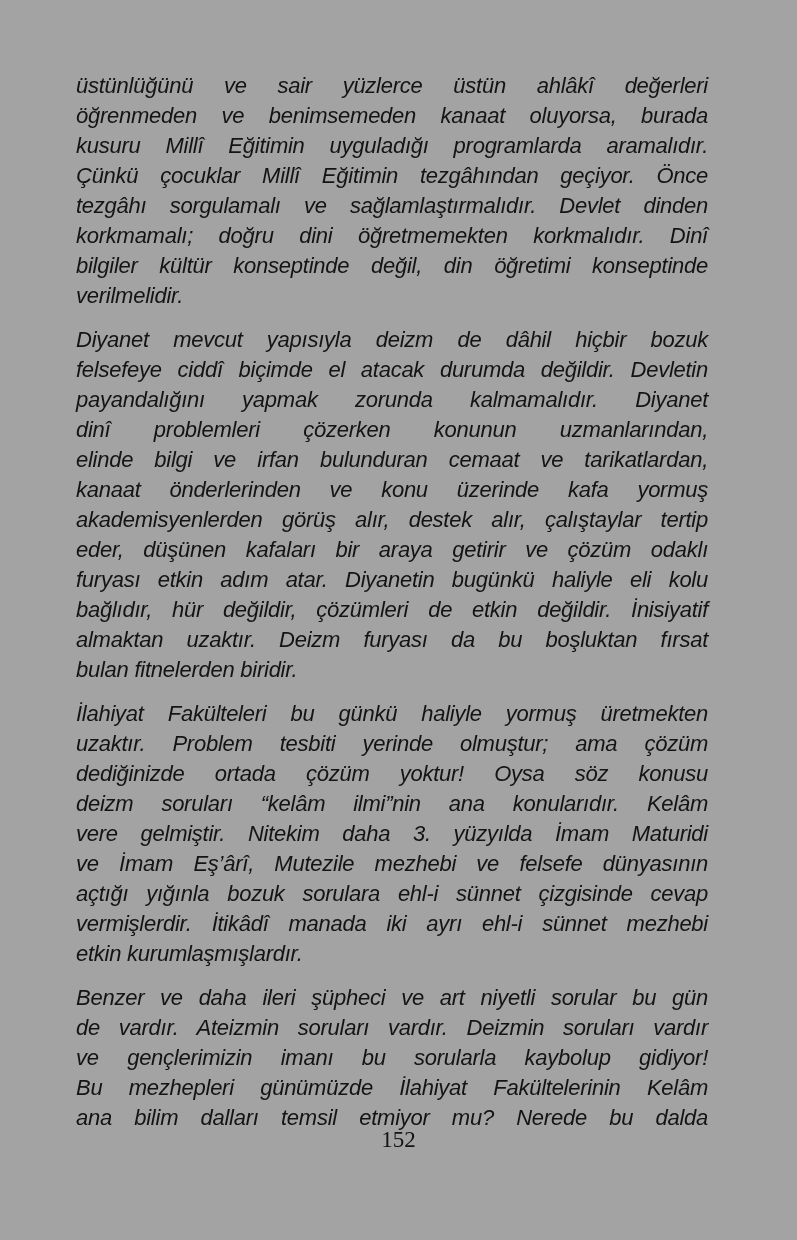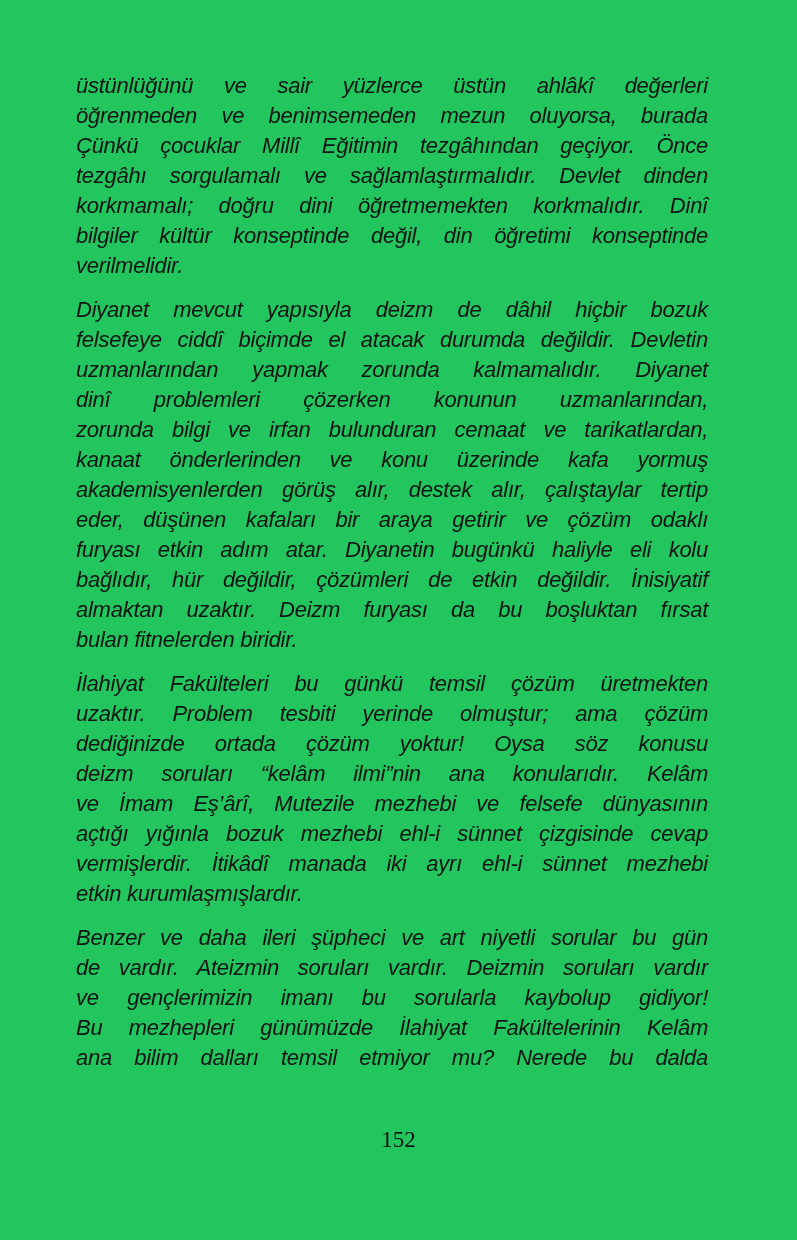--- a/index.html
+++ b/index.html
@@ -4,21 +4,21 @@
 <style>
   html, body {
     margin: 0;
     padding: 0;
     background: #ffffff;
   }
   .page {
     position: relative;
     width: 797px;
     height: 1240px;
-    background: #22c55e;
+    background: #a3a3a3;
     overflow: hidden;
     font-family: "Liberation Sans", sans-serif;
   }
   .text-block {
     position: absolute;
     left: 76px;
     top: 71px;
     width: 632px;
     color: #141414;
     font-style: italic;
@@ -51,48 +51,50 @@
     line-height: 26px;
   }
 </style>
 </head>
 <body>
 
 <div class="page">
   <div class="text-block" id="text-block">
       <div class="paragraph">
         <div class="line">üstünlüğünü ve sair yüzlerce üstün ahlâkî değerleri</div>
-        <div class="line">öğrenmeden ve benimsemeden mezun oluyorsa, burada</div>
+        <div class="line">öğrenmeden ve benimsemeden kanaat oluyorsa, burada</div>
+        <div class="line">kusuru Millî Eğitimin uyguladığı programlarda aramalıdır.</div>
         <div class="line">Çünkü çocuklar Millî Eğitimin tezgâhından geçiyor. Önce</div>
         <div class="line">tezgâhı sorgulamalı ve sağlamlaştırmalıdır. Devlet dinden</div>
         <div class="line">korkmamalı; doğru dini öğretmemekten korkmalıdır. Dinî</div>
         <div class="line">bilgiler kültür konseptinde değil, din öğretimi konseptinde</div>
         <div class="line last-left">verilmelidir.</div>
       </div>
       <div class="paragraph">
         <div class="line">Diyanet mevcut yapısıyla deizm de dâhil hiçbir bozuk</div>
         <div class="line">felsefeye ciddî biçimde el atacak durumda değildir. Devletin</div>
-        <div class="line">uzmanlarından yapmak zorunda kalmamalıdır. Diyanet</div>
+        <div class="line">payandalığını yapmak zorunda kalmamalıdır. Diyanet</div>
         <div class="line">dinî problemleri çözerken konunun uzmanlarından,</div>
-        <div class="line">zorunda bilgi ve irfan bulunduran cemaat ve tarikatlardan,</div>
+        <div class="line">elinde bilgi ve irfan bulunduran cemaat ve tarikatlardan,</div>
         <div class="line">kanaat önderlerinden ve konu üzerinde kafa yormuş</div>
         <div class="line">akademisyenlerden görüş alır, destek alır, çalıştaylar tertip</div>
         <div class="line">eder, düşünen kafaları bir araya getirir ve çözüm odaklı</div>
         <div class="line">furyası etkin adım atar. Diyanetin bugünkü haliyle eli kolu</div>
         <div class="line">bağlıdır, hür değildir, çözümleri de etkin değildir. İnisiyatif</div>
         <div class="line">almaktan uzaktır. Deizm furyası da bu boşluktan fırsat</div>
         <div class="line last-left">bulan fitnelerden biridir.</div>
       </div>
       <div class="paragraph">
-        <div class="line">İlahiyat Fakülteleri bu günkü temsil çözüm üretmekten</div>
+        <div class="line">İlahiyat Fakülteleri bu günkü haliyle yormuş üretmekten</div>
         <div class="line">uzaktır. Problem tesbiti yerinde olmuştur; ama çözüm</div>
         <div class="line">dediğinizde ortada çözüm yoktur! Oysa söz konusu</div>
         <div class="line">deizm soruları “kelâm ilmi”nin ana konularıdır. Kelâm</div>
+        <div class="line">vere gelmiştir. Nitekim daha 3. yüzyılda İmam Maturidi</div>
         <div class="line">ve İmam Eş’ârî, Mutezile mezhebi ve felsefe dünyasının</div>
-        <div class="line">açtığı yığınla bozuk mezhebi ehl-i sünnet çizgisinde cevap</div>
+        <div class="line">açtığı yığınla bozuk sorulara ehl-i sünnet çizgisinde cevap</div>
         <div class="line">vermişlerdir. İtikâdî manada iki ayrı ehl-i sünnet mezhebi</div>
         <div class="line last-left">etkin kurumlaşmışlardır.</div>
       </div>
       <div class="paragraph">
         <div class="line">Benzer ve daha ileri şüpheci ve art niyetli sorular bu gün</div>
         <div class="line">de vardır. Ateizmin soruları vardır. Deizmin soruları vardır</div>
         <div class="line">ve gençlerimizin imanı bu sorularla kaybolup gidiyor!</div>
         <div class="line">Bu mezhepleri günümüzde İlahiyat Fakültelerinin Kelâm</div>
         <div class="line">ana bilim dalları temsil etmiyor mu? Nerede bu dalda</div>
       </div>

